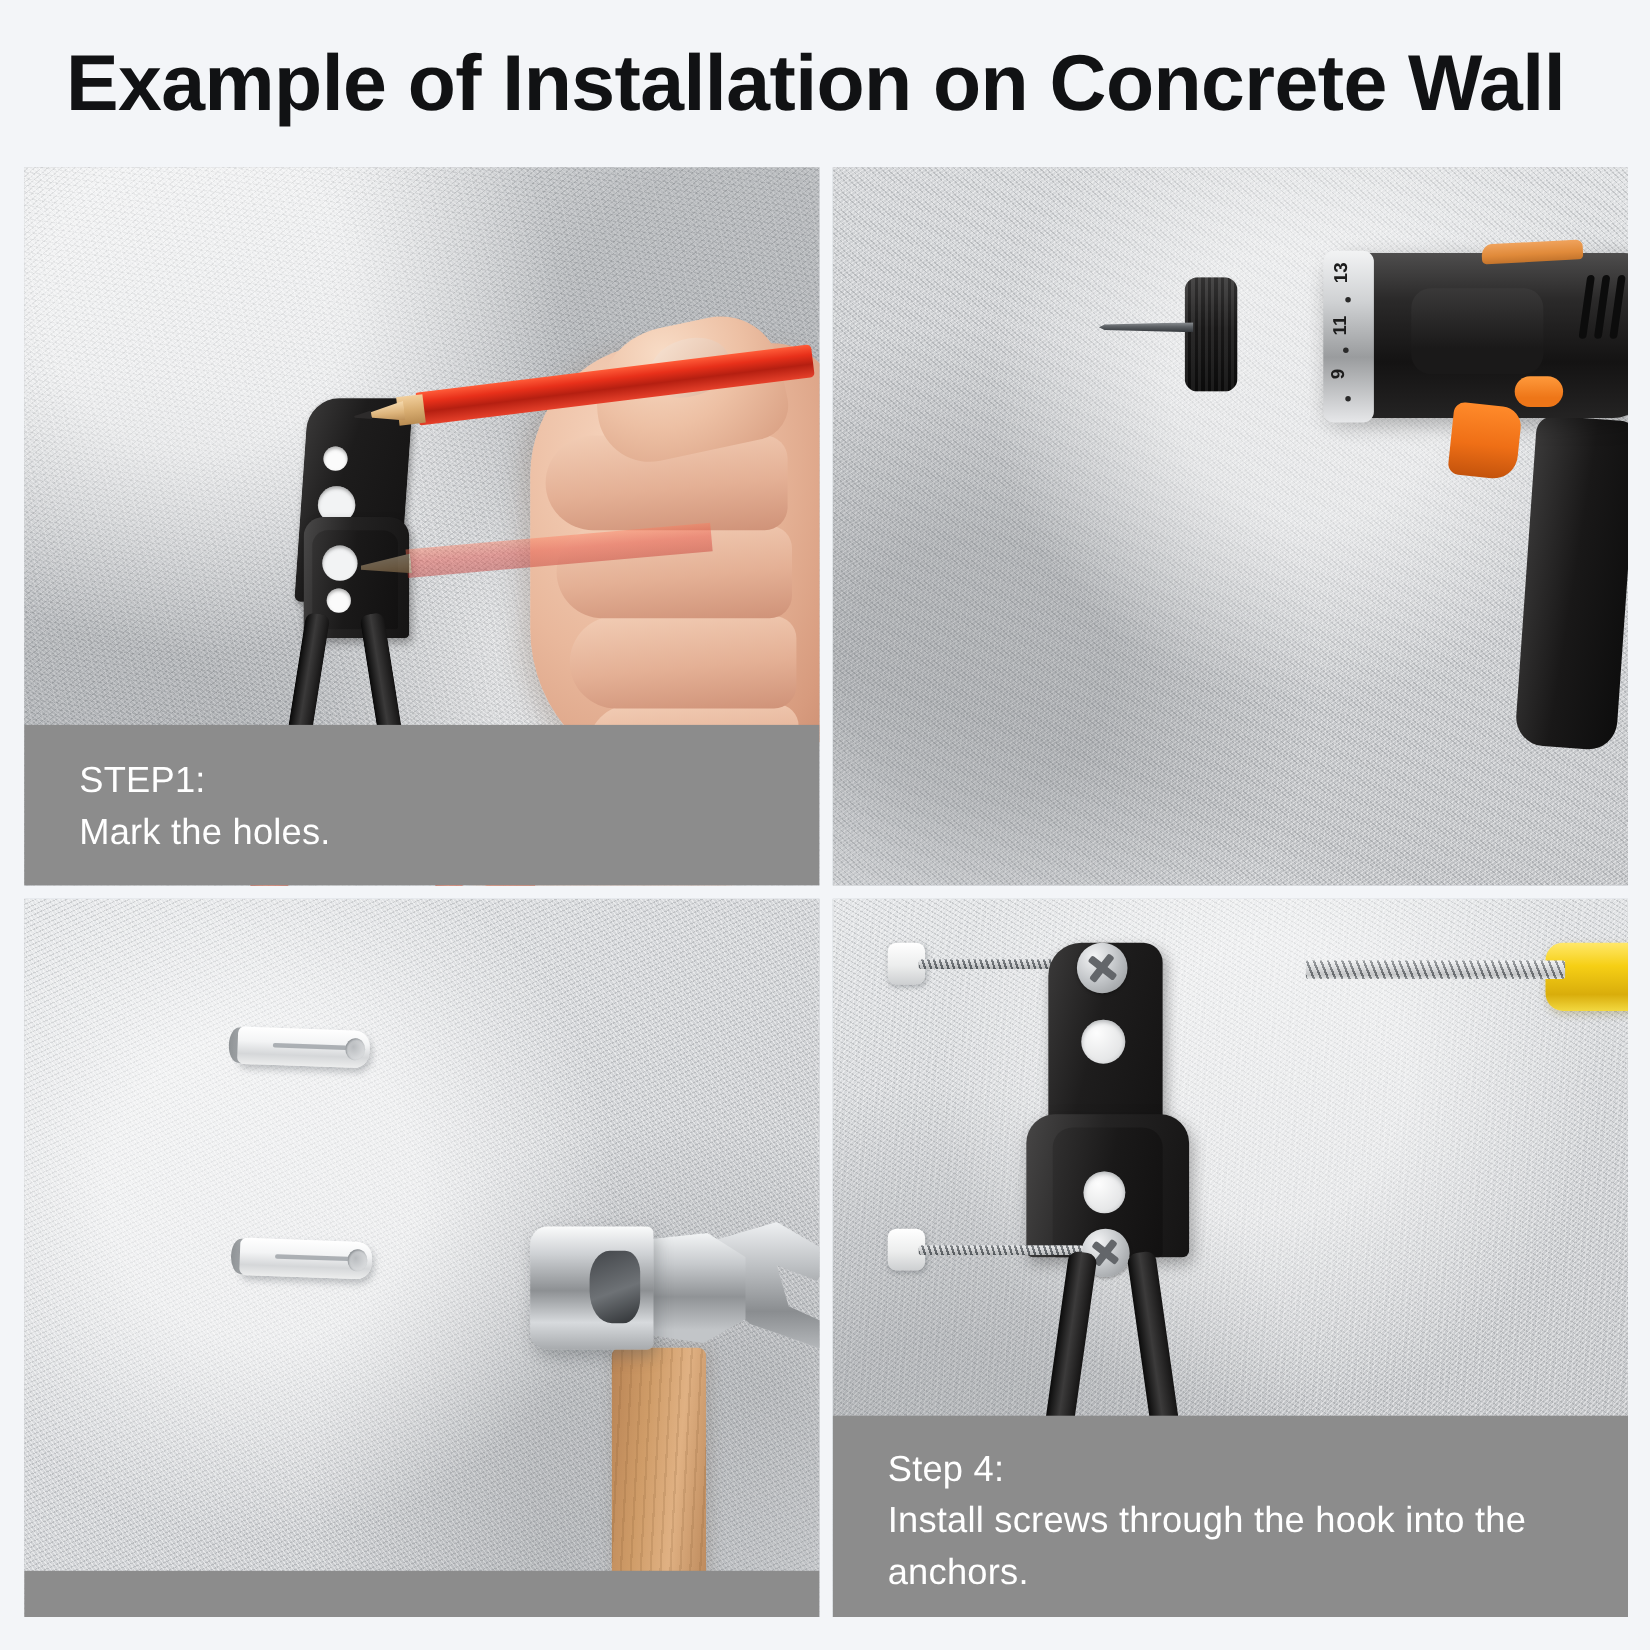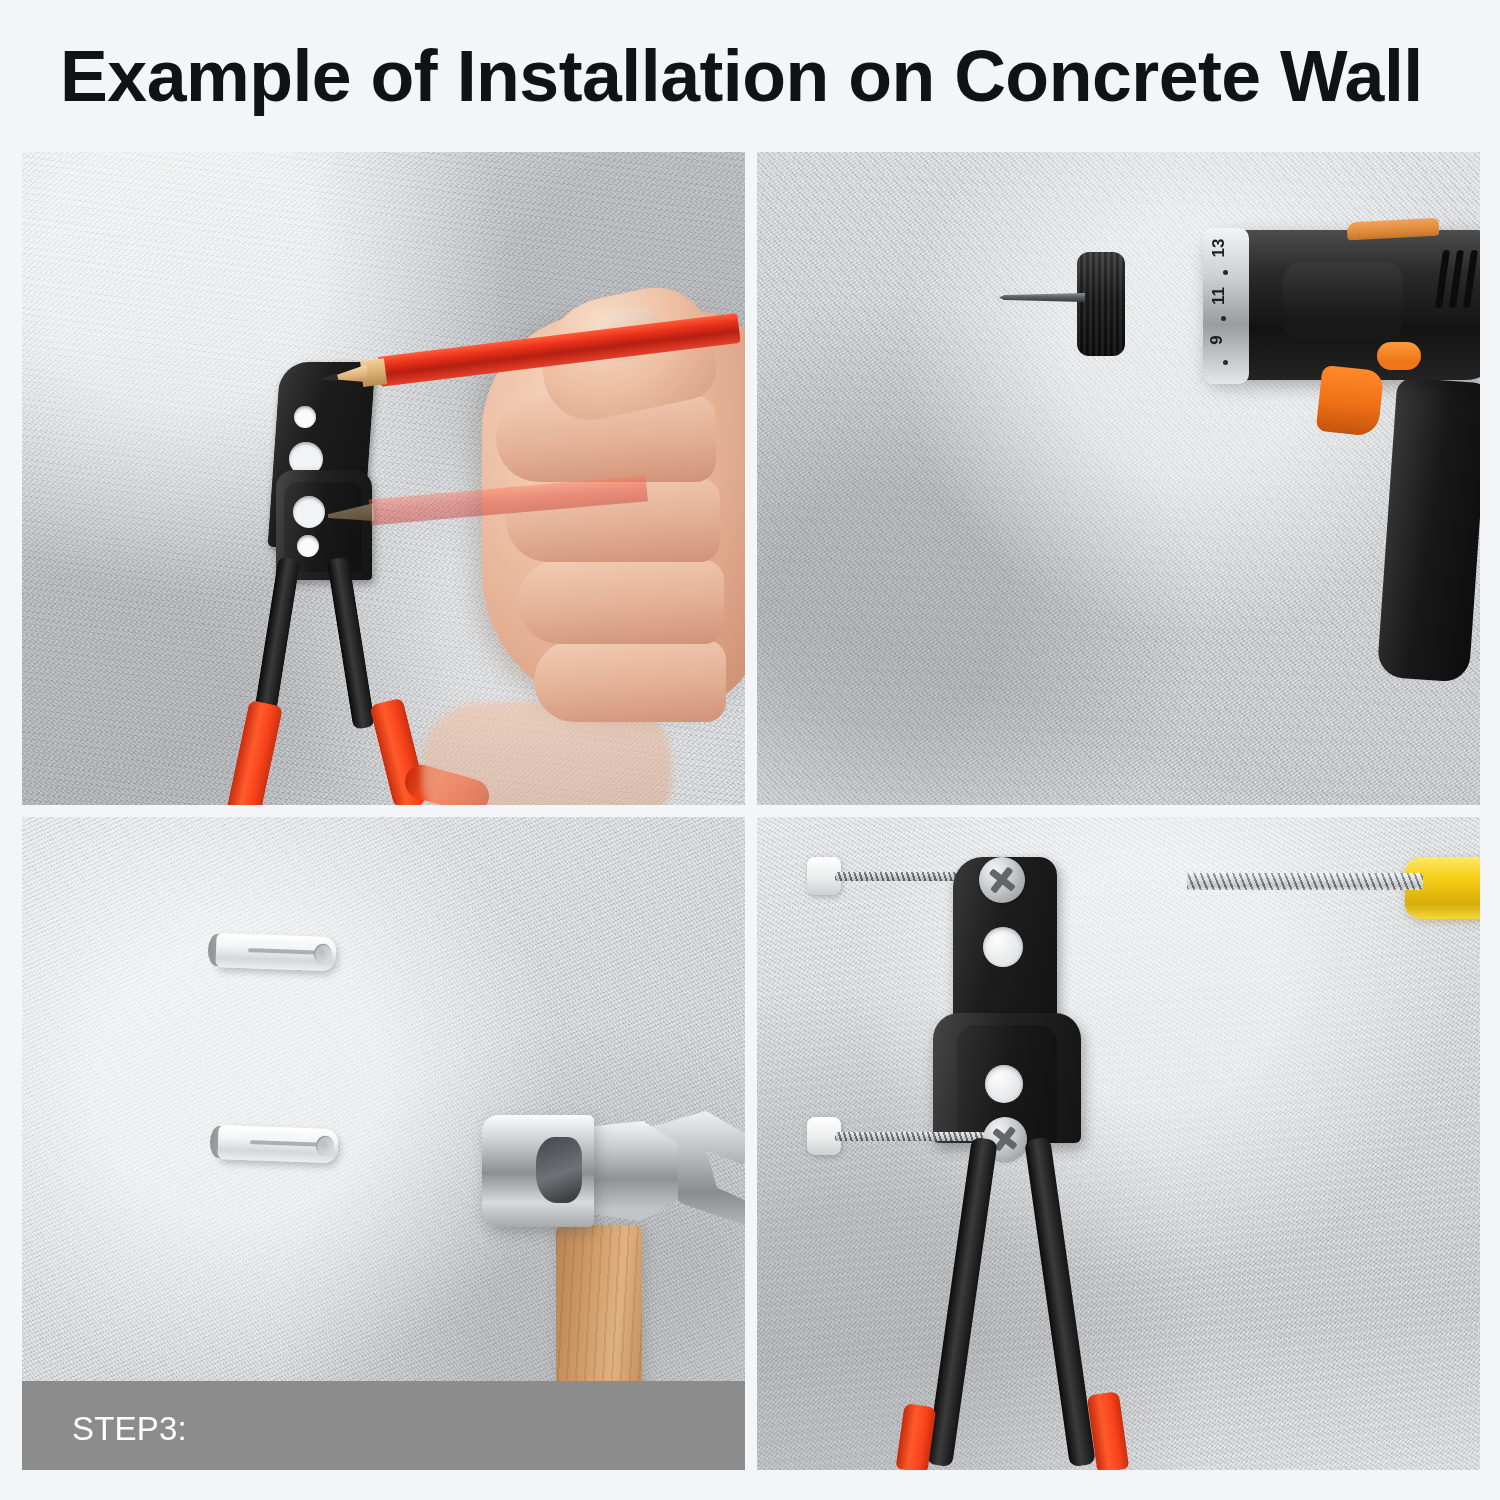--- a/index.html
+++ b/index.html
@@ -552,20 +552,24 @@
         </div>
 
         <div class="pencil">
           <div class="body"></div>
           <div class="shoulder"></div>
           <div class="wood"></div>
           <div class="lead"></div>
         </div>
       </div>
 
+      <div class="caption">
+        <div class="cap-step">STEP1:</div>
+        <div class="cap-text">Mark the holes.</div>
+      </div>
     </div>
 
     <div class="panel">
       <div class="photo">
         <div class="wall grain2"></div>
 
         <div class="drill">
           <div class="dr-handle"></div>
           <div class="dr-body"></div>
           <div class="dr-body-inset"></div>
@@ -616,21 +620,20 @@
           <div class="hm-handle"></div>
           <div class="hm-head">
             <div class="hm-claw"></div>
             <div class="hm-neck"></div>
             <div class="hm-face"></div>
           </div>
         </div>
       </div>
 
       <div class="caption tall">
-        <div class="cap-step">STEP3:</div>
       </div>
     </div>
 
     <div class="panel">
       <div class="photo">
         <div class="wall grain4"></div>
 
         <div class="hook4">
 
           <div class="h4-anchorflange" style="left:50px; top:40px;"></div>
@@ -654,16 +657,20 @@
           <div class="h4-tip" style="left:335px; top:576px; width:32px; height:78px; transform:rotate(-8deg);"></div>
         </div>
 
         <div class="sd">
 
           <div class="sd-ferrule"></div>
           <div class="sd-shaft"></div>
         </div>
       </div>
 
+      <div class="caption tall">
+        <div class="cap-step">Step 4:</div>
+        <div class="cap-text">Install screws through the hook into the anchors.</div>
+      </div>
     </div>
 
   </div>
 </div>
 
 </body></html>

